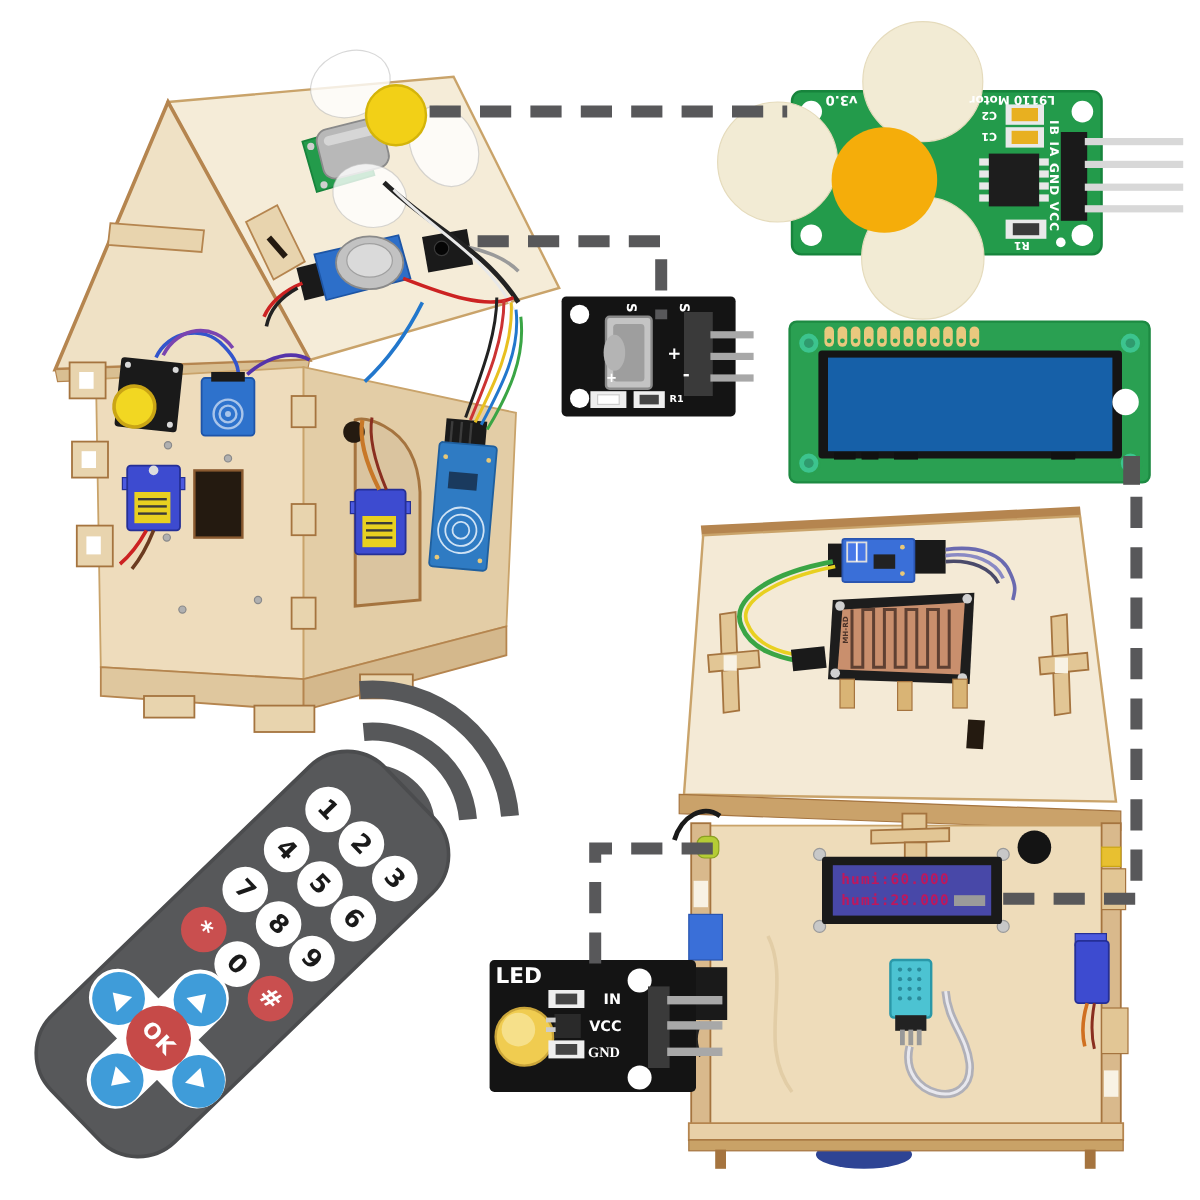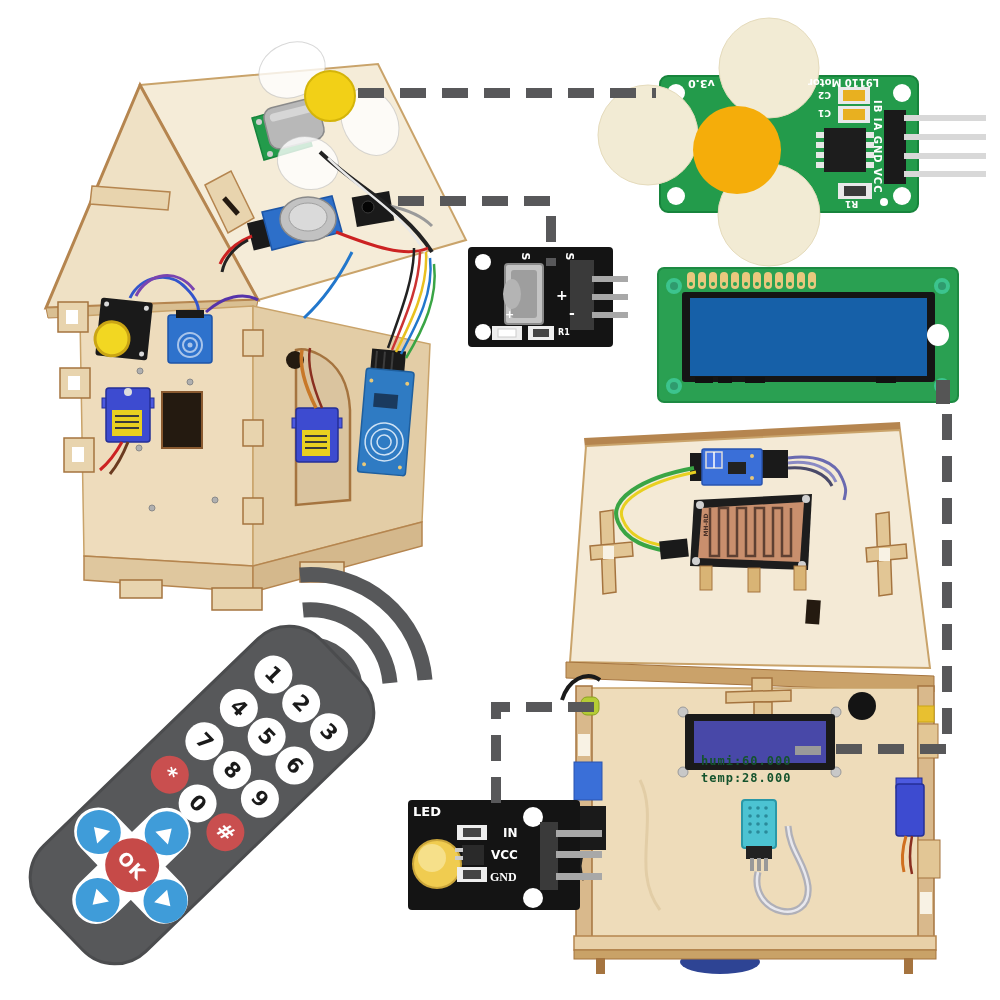--- a/index.html
+++ b/index.html
@@ -2,21 +2,21 @@
 <html><head>
 <meta charset="utf-8">
 <style>
   html,body{margin:0;padding:0;background:#ffffff;font-family:"DejaVu Sans",sans-serif;}
   #stage{position:relative;width:1000px;height:1000px;background:#ffffff;overflow:hidden;}
   #base{position:absolute;left:0;top:0;}
   .lbl{position:absolute;color:#ffffff;font-weight:bold;line-height:1;white-space:nowrap;}
   .flip{transform:rotate(180deg);}
   .v90{transform:rotate(90deg);}
   
-  .lcd-line{position:absolute;font-family:"DejaVu Sans Mono",monospace;color:#14532d;font-size:12px;font-weight:bold;letter-spacing:1px;margin-top:28px;}
+  .lcd-line{position:absolute;font-family:"DejaVu Sans Mono",monospace;color:#be185d;font-size:12px;font-weight:bold;letter-spacing:1px;}
   .lcd-cursor{position:absolute;width:26px;height:9px;background:#9a9a9a;}
   
   .remote{position:absolute;left:127px;top:600px;width:150px;height:390px;background:#57585a;border:3px solid #4b4c4e;border-radius:46px;transform:rotate(46deg);box-sizing:border-box;}
   .rkey{position:absolute;width:38px;height:38px;border-radius:50%;background:#ffffff;color:#1a1a1a;
         display:flex;align-items:center;justify-content:center;font-size:21px;font-weight:bold;}
   .rkey.red{background:#c94f4f;color:#ffffff;}
   .cross-h{position:absolute;left:2px;top:268px;width:143px;height:48px;border-radius:24px;background:#ffffff;}
   .cross-v{position:absolute;left:50px;top:219px;width:48px;height:146px;border-radius:24px;background:#ffffff;}
   .dir{position:absolute;width:44px;height:44px;border-radius:50%;background:#3f9cd9;display:flex;align-items:center;justify-content:center;}
   .tri{width:0;height:0;}
@@ -457,29 +457,29 @@
 <span class="lbl v90" style="left:832px;top:140px;width:90px;font-size:10px;letter-spacing:1px;text-align:center;">IB IA GND VCC</span>
 <span class="lbl flip" style="left:845px;top:199px;font-size:9px;">R1</span>
 
 <span class="lbl v90" style="left:522px;top:251px;font-size:11px;">S</span>
 <span class="lbl v90" style="left:566px;top:251px;font-size:11px;">S</span>
 <span class="lbl" style="left:556px;top:288px;font-size:14px;">+</span>
 <span class="lbl" style="left:505px;top:309px;font-size:11px;">+</span>
 <span class="lbl" style="left:569px;top:306px;font-size:14px;">-</span>
 <span class="lbl" style="left:558px;top:329px;font-size:8px;">R1</span>
 
-<span class="lbl" style="left:413px;top:805px;font-size:13px;">LED</span>
+<span class="lbl" style="left:413px;top:805px;font-size:18px;">LED</span>
 <span class="lbl" style="left:503px;top:827px;font-size:12px;">IN</span>
 <span class="lbl" style="left:491px;top:849px;font-size:12px;">VCC</span>
 <span class="lbl" style="left:490px;top:871px;font-size:12px;font-family:Liberation Serif, serif;">GND</span>
 
 <span class="lbl" style="left:694px;top:522px;font-size:6px;color:#4a3228;transform:rotate(-90deg);">MH-RD</span>
 
 <span class="lcd-line" style="left:701px;top:726px;">humi:60.000</span>
-<span class="lcd-line" style="left:701px;top:743px;">temp:28.000</span>
+<span class="lcd-line" style="left:701px;top:743px;">humi:28.000</span>
 <div class="lcd-cursor" style="left:795px;top:746px;"></div>
 
 <div class="remote">
   <div class="rkey" style="left:16px;top:38px;">1</div>
   <div class="rkey" style="left:56px;top:38px;">2</div>
   <div class="rkey" style="left:96px;top:38px;">3</div>
   <div class="rkey" style="left:16px;top:86px;">4</div>
   <div class="rkey" style="left:56px;top:86px;">5</div>
   <div class="rkey" style="left:96px;top:86px;">6</div>
   <div class="rkey" style="left:16px;top:134px;">7</div>

